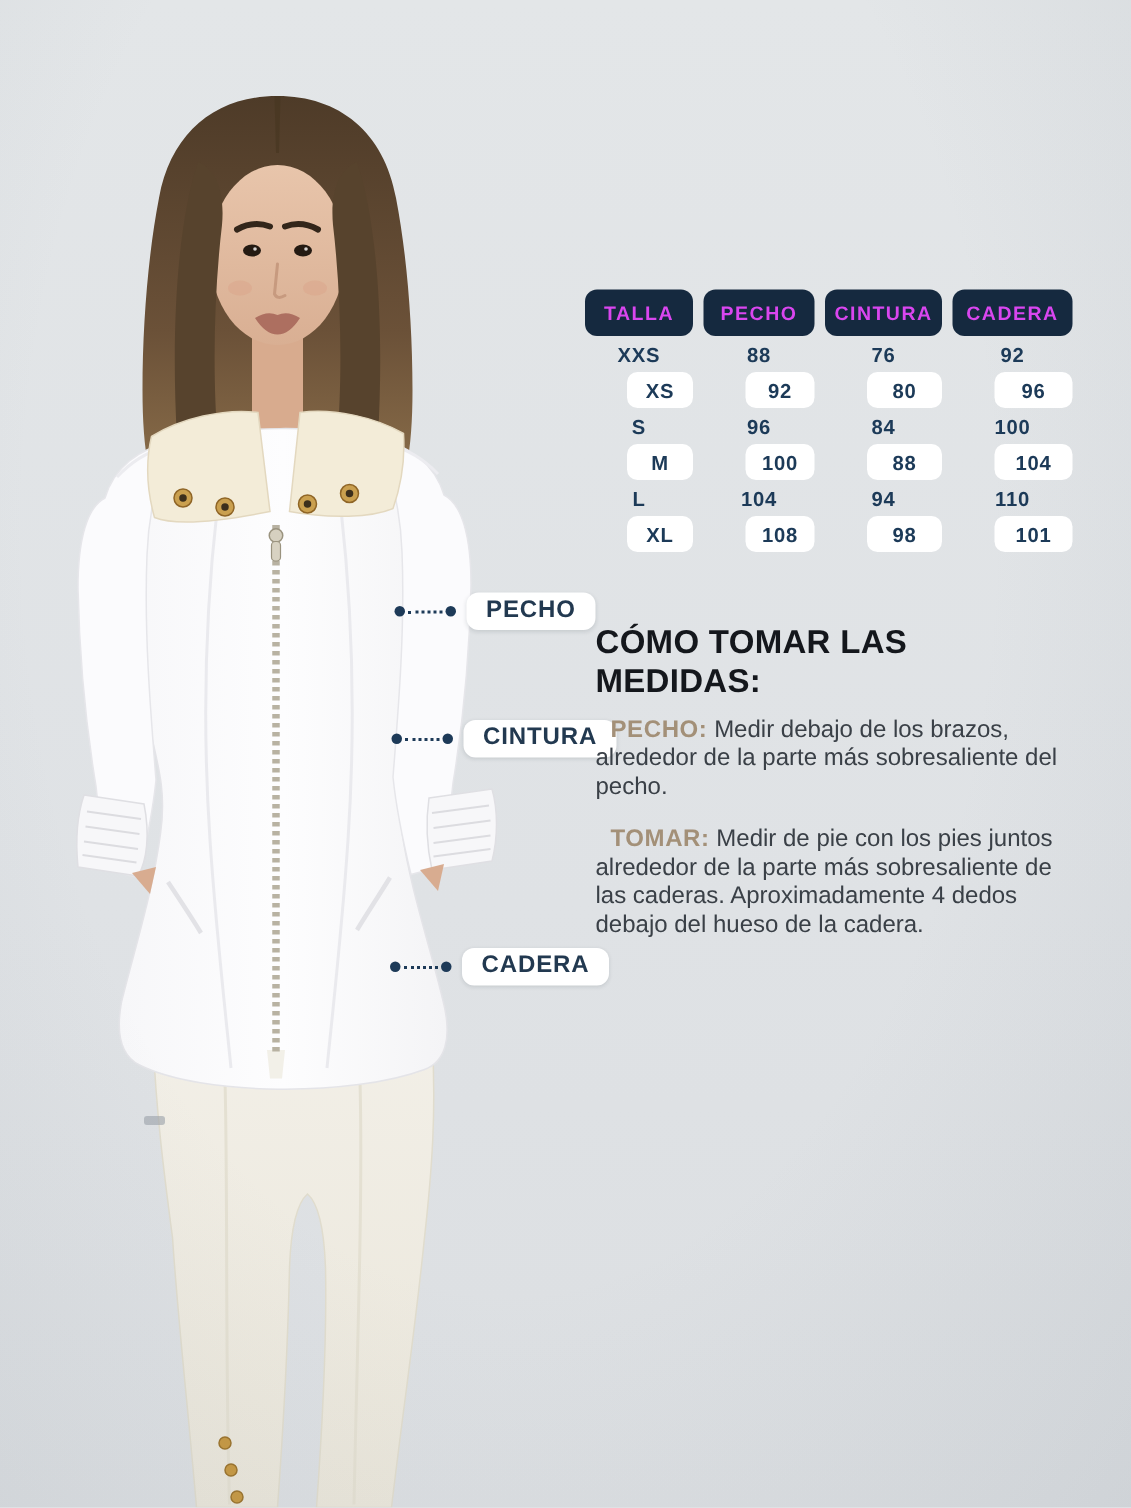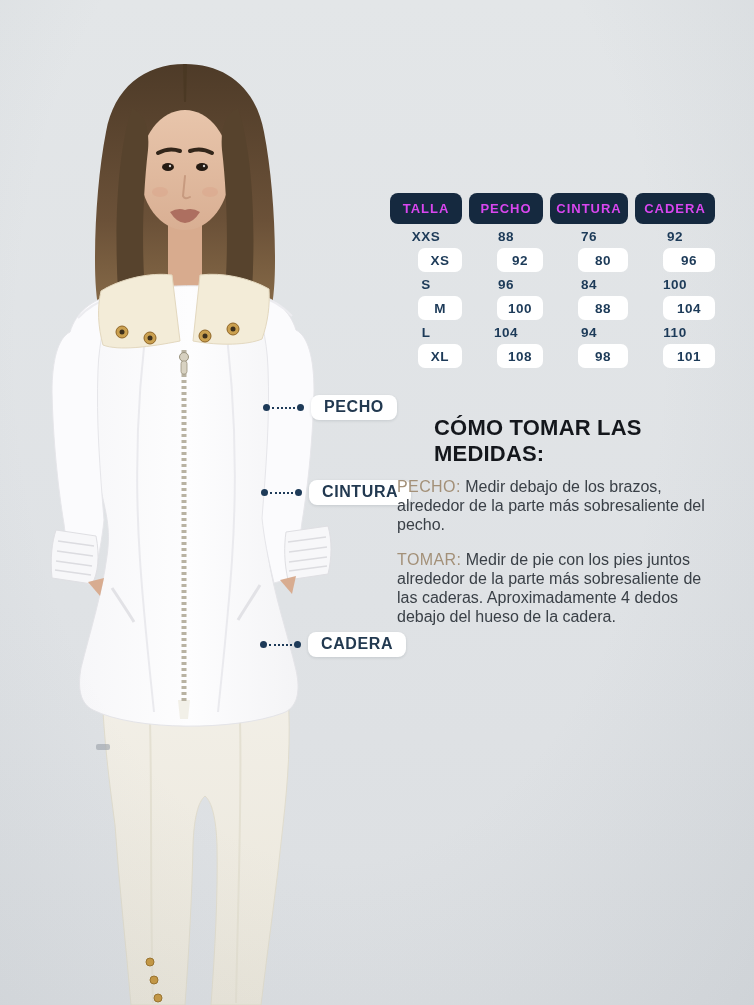--- a/index.html
+++ b/index.html
@@ -16,24 +16,24 @@
   .sizes{margin-top:12px;width:326px;}
   .t-head,.t-row{display:grid;grid-template-columns:72px 74px 78px 80px;column-gap:7px;}
   .t-head .hcell{background:#15293f;color:#d946ef;border-radius:8px;height:31px;
                  display:flex;align-items:center;justify-content:center;
                  font-size:13px;font-weight:700;letter-spacing:1px;}
   .t-row{height:24px;}
   .t-row .cell{display:flex;align-items:center;justify-content:center;
                font-size:13.5px;font-weight:700;color:#1c3a58;letter-spacing:0.5px;}
   .t-row.white .cell{background:#ffffff;border-radius:7px;margin-left:28px;}
   .howto{margin-top:47px;padding-left:7px;font-size:22px;line-height:26px;
-         font-weight:700;color:#14171c;letter-spacing:0.2px;margin-left:37px;}
+         font-weight:700;color:#14171c;letter-spacing:0.2px;}
   .para{margin-top:10px;padding-left:7px;width:320px;font-size:16px;line-height:19px;
         color:#3a4047;}
-  .para b{color:#a39078;font-weight:400;letter-spacing:0.4px;}
+  .para b{color:#a39078;font-weight:700;letter-spacing:0.4px;margin-left:10px;}
 
   
   .mlabel{position:absolute;display:flex;align-items:center;}
   .mlabel .dot{width:7px;height:7px;border-radius:50%;background:#1d3a58;flex:none;}
   .mlabel .dash{width:23px;border-top:2px dotted #1d3a58;margin:0 2px;flex:none;}
   .mlabel .pill{margin-left:7px;background:#ffffff;border-radius:8px;padding:3px 13px 4px;
                 font-size:16px;font-weight:600;color:#223950;letter-spacing:0.6px;
                 box-shadow:0 1px 3px rgba(20,30,45,0.12);white-space:nowrap;}
   .lbl-pecho{left:263px;top:395px;}
   .lbl-cintura{left:261px;top:480px;}

